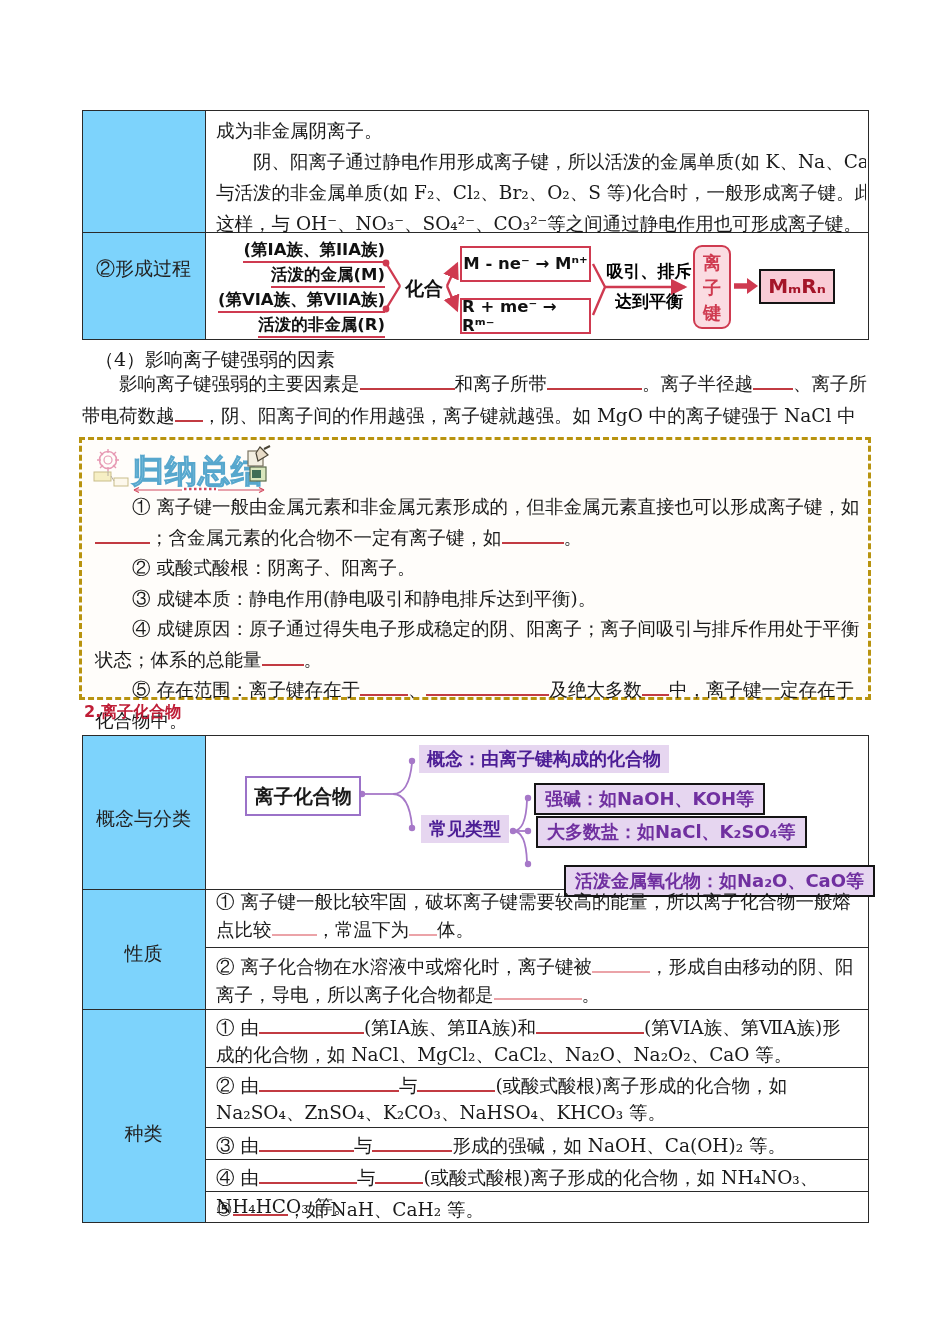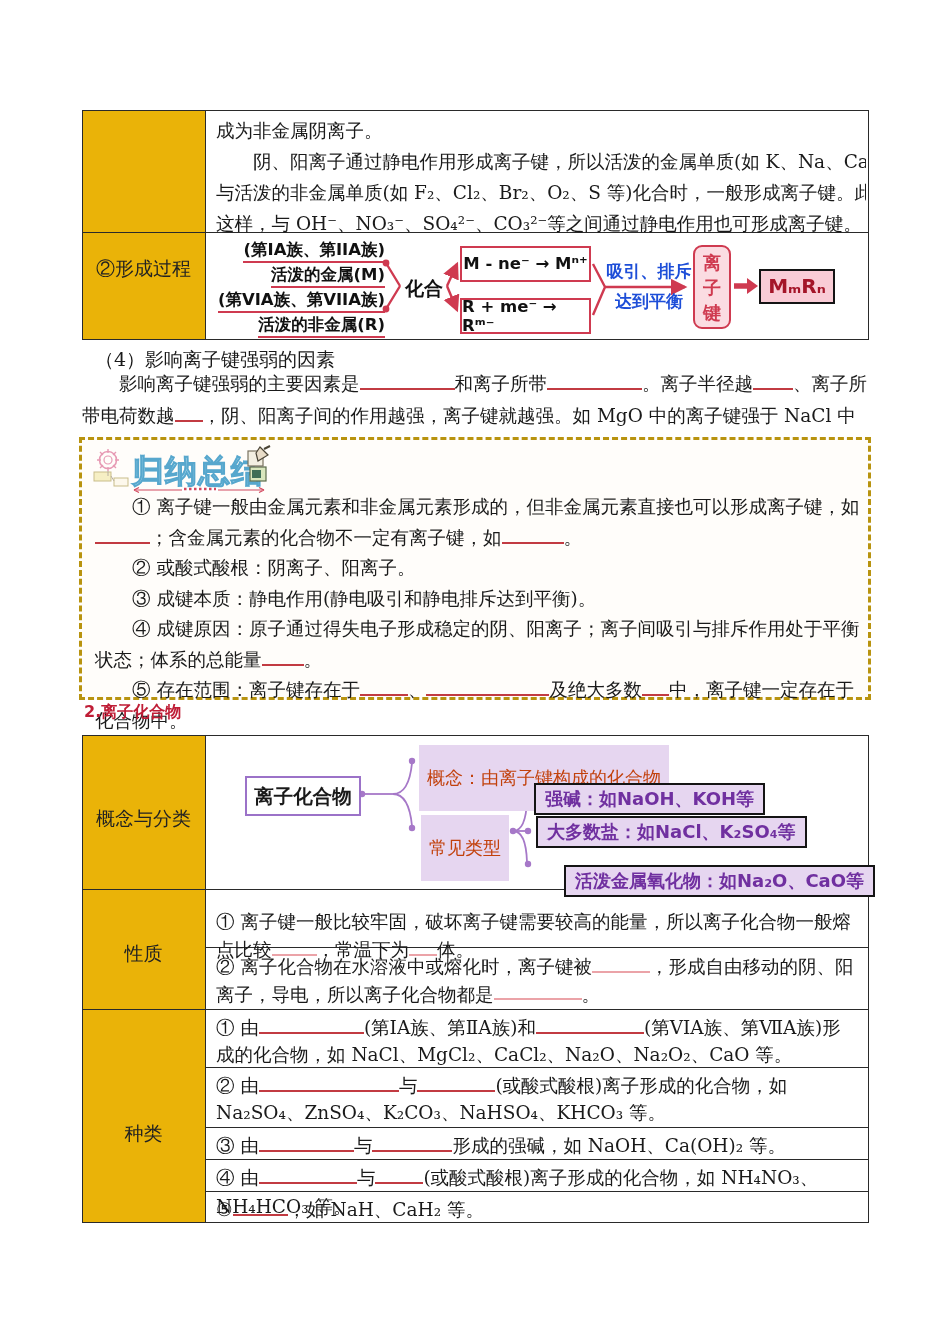--- a/index.html
+++ b/index.html
@@ -4,53 +4,53 @@
 <style>
   html,body{margin:0;padding:0;}
   body{
     width:950px;height:1344px;position:relative;background:#ffffff;
     font-family:"DejaVu Serif","Liberation Serif",serif;color:#1a1a1a;
     overflow:hidden;
   }
   .abs{position:absolute;}
   
   .tbl{border:1.6px solid #2a2a2a;box-sizing:border-box;background:#fff;}
-  .leftcol{position:absolute;left:0;top:0;bottom:0;width:123px;background:#eab308;border-right:1.6px solid #2a2a2a;box-sizing:border-box;}
+  .leftcol{position:absolute;left:0;top:0;bottom:0;width:123px;background:#7dd3fc;border-right:1.6px solid #2a2a2a;box-sizing:border-box;}
   .rowlabel{position:absolute;left:0;width:121px;text-align:center;font-size:19px;color:#222;}
   .hline{position:absolute;height:0;border-top:1.5px solid #2a2a2a;}
   
   .txt{font-size:18.5px;line-height:31px;color:#1a1a1a;}
   .nowrap{white-space:nowrap;overflow:hidden;}
   .blank{display:inline-block;height:1em;border-bottom:2px solid #c23b42;vertical-align:baseline;}
   .blank.pink{border-bottom-color:#eba3a8;}
   .grp{position:absolute;width:178px;text-align:right;font-weight:bold;font-size:16.5px;line-height:23px;color:#111;font-family:"DejaVu Sans","Liberation Sans",sans-serif;}
   .grp span{display:inline-block;border-bottom:2.5px solid #cf3a50;padding-bottom:0px;}
   .combine{position:absolute;font-weight:bold;font-size:19px;color:#111;font-family:"DejaVu Sans","Liberation Sans",sans-serif;}
   .eqbox{position:absolute;width:131px;height:36px;border:2.5px solid #cf3a50;background:#fff;
     font-family:"DejaVu Sans","Liberation Sans",sans-serif;font-weight:bold;font-size:16.5px;
     display:flex;align-items:center;justify-content:center;color:#111;box-sizing:border-box;}
-  .attract{position:absolute;width:100px;text-align:center;font-weight:bold;font-size:17px;line-height:26px;color:#1d4ed8;font-family:"DejaVu Sans","Liberation Sans",sans-serif;}
+  .attract{position:absolute;width:100px;text-align:center;font-weight:bold;font-size:17px;line-height:26px;color:#000000;font-family:"DejaVu Sans","Liberation Sans",sans-serif;}
   .bondbox{position:absolute;left:486px;top:11px;width:26px;height:74px;border:2.5px solid #cf3a50;border-radius:9px;
     background:#fbdce2;color:#cf3a50;font-weight:bold;font-size:18px;line-height:25px;text-align:center;
     padding:3px 4px;word-break:break-all;font-family:"DejaVu Sans","Liberation Sans",sans-serif;}
   .formulabox{position:absolute;left:552px;top:35px;width:72px;height:31px;border:2.5px solid #141414;
     background:#f9ccd6;color:#a41528;font-weight:bold;font-size:20px;line-height:31px;text-align:center;
     font-family:"DejaVu Sans","Liberation Sans",sans-serif;box-sizing:content-box;}
   
   .h4{font-size:19px;color:#1a1a1a;}
   .h2red{font-size:16px;font-weight:bold;color:#bf1d36;font-family:"DejaVu Sans","Liberation Sans",sans-serif;}
   
   .summary{border:3px dashed #b8930f;box-sizing:border-box;background:#fffdfa;}
   .summary p{margin:0;font-size:18.5px;line-height:30.5px;}
   
   .rootbox{position:absolute;left:38px;top:40px;width:112px;height:36px;border:2px solid #9b72c8;background:#fff;
     font-weight:bold;font-size:19.5px;color:#1a1a1a;display:flex;align-items:center;justify-content:center;
     font-family:"DejaVu Sans","Liberation Sans",sans-serif;}
-  .lavlabel{position:absolute;background:#e6d6f0;color:#c2410c;font-weight:normal;font-size:18px;
-    padding:21px 8px;font-family:"DejaVu Sans","Liberation Sans",sans-serif;white-space:nowrap;}
+  .lavlabel{position:absolute;background:#e6d6f0;color:#4c1d95;font-weight:bold;font-size:18px;
+    padding:2px 8px;font-family:"DejaVu Sans","Liberation Sans",sans-serif;white-space:nowrap;}
   .typebox{position:absolute;background:#e6d6f0;border:2.5px solid #141414;color:#7030a0;font-weight:bold;
     font-size:18px;padding:2px 9px;font-family:"DejaVu Sans","Liberation Sans",sans-serif;white-space:nowrap;}
   .cellrow{position:absolute;left:124px;width:660px;padding:0 9px;box-sizing:border-box;font-size:18.5px;line-height:27px;color:#1a1a1a;}
 </style>
 </head>
 <body>
 
 <div class="abs tbl" style="left:82px;top:110px;width:787px;height:230px;">
   <div class="leftcol">
     <div class="rowlabel" style="top:268px;transform:translateY(-50%);top:158px;">②形成过程</div>
@@ -187,21 +187,21 @@
       </g>
     </svg>
     <div class="rootbox">离子化合物</div>
     <div class="lavlabel" style="left:212px;top:9px;">概念：由离子键构成的化合物</div>
     <div class="lavlabel" style="left:214px;top:79px;">常见类型</div>
     <div class="typebox" style="left:327px;top:47px;">强碱：如NaOH、KOH等</div>
     <div class="typebox" style="left:329px;top:80px;">大多数盐：如NaCl、K₂SO₄等</div>
     <div class="typebox" style="left:329px;top:129px;margin-left:28px;">活泼金属氧化物：如Na₂O、CaO等</div>
   </div>
 
-  <div class="cellrow" style="top:172px;">
+  <div class="cellrow" style="top:152px;">
     <span>① 离子键一般比较牢固，破坏离子键需要较高的能量，所以离子化合物一般熔点比较</span><span class="blank pink" style="width:45px"></span><span>，常温下为</span><span class="blank pink" style="width:28px"></span><span>体。</span>
   </div>
 
   <div class="cellrow" style="top:216px;">
     <span>② 离子化合物在水溶液中或熔化时，离子键被</span><span class="blank pink" style="width:58px"></span><span>，形成自由移动的阴、阳离子，导电，所以离子化合物都是</span><span class="blank pink" style="width:88px"></span><span>。</span>
   </div>
 
   <div class="cellrow" style="top:277px;">
     <span>① 由</span><span class="blank" style="width:105px"></span><span>(第IA族、第ⅡA族)和</span><span class="blank" style="width:108px"></span><span>(第VIA族、第ⅦA族)形成的化合物，如 NaCl、MgCl₂、CaCl₂、Na₂O、Na₂O₂、CaO 等。</span>
   </div>

